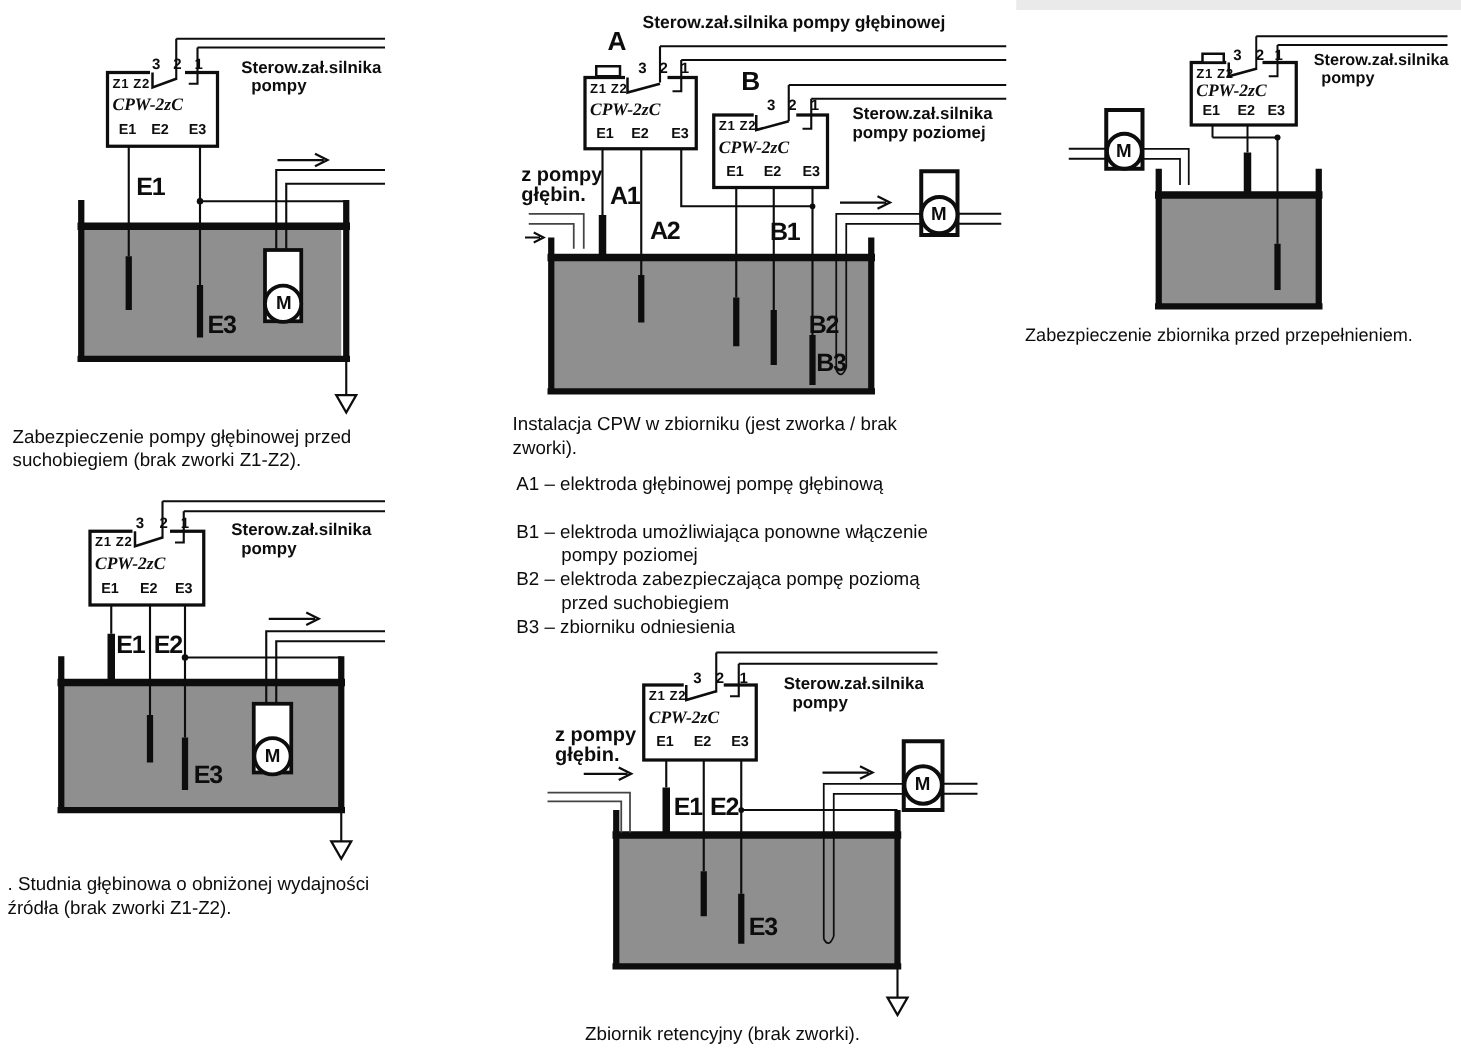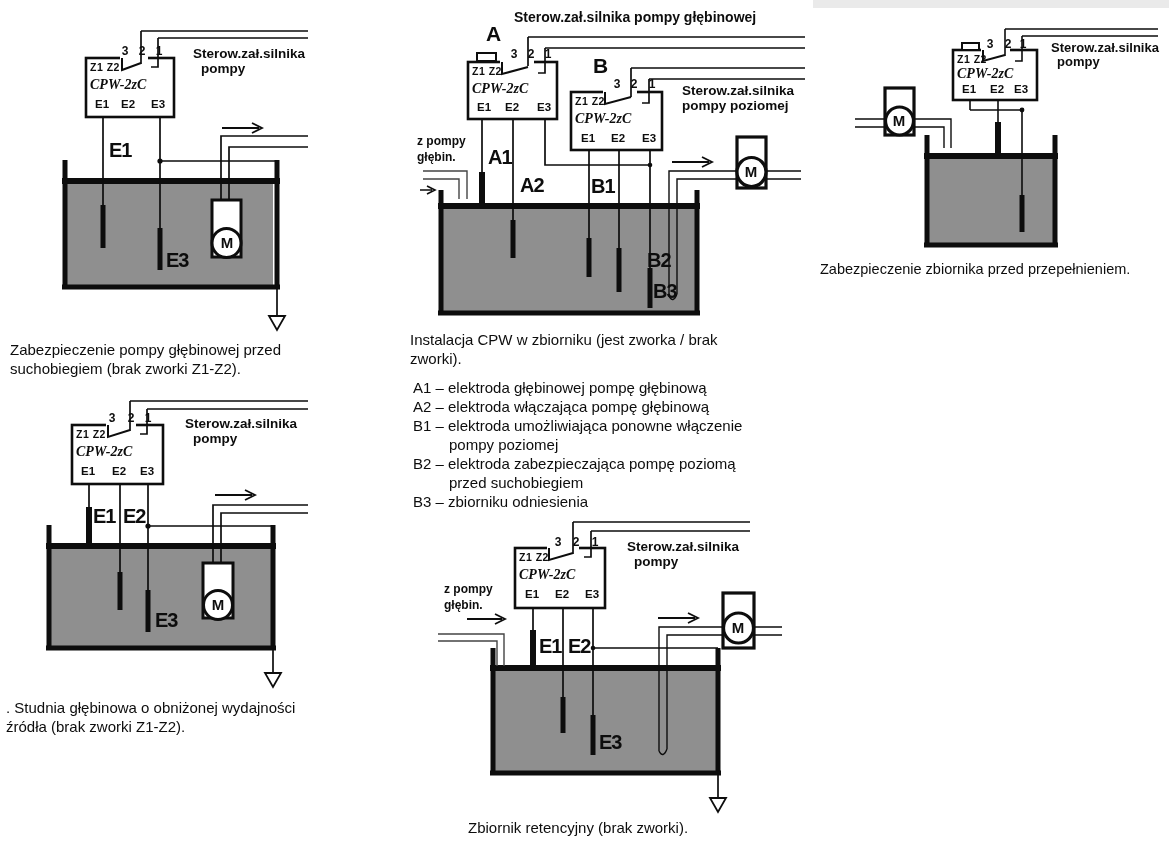--- a/index.html
+++ b/index.html
@@ -3,21 +3,21 @@
 <meta charset="utf-8">
 <style>
   html,body{margin:0;padding:0;background:#fff;}
   .stage{position:relative;width:1169px;height:848px;background:#ffffff;overflow:hidden;
          font-family:"Liberation Sans",sans-serif;color:#0d0d0d;}
   .stage svg{position:absolute;left:0;top:0;}
   .lbl{position:absolute;color:#0d0d0d;white-space:pre-line;line-height:1.15;}
   .sig{font-weight:bold;font-size:13.5px;line-height:15px;}
   .sig5{font-weight:bold;font-size:13px;line-height:14px;}
   .ttl{font-weight:bold;font-size:14px;}
-  .inlet{font-weight:bold;font-size:12px;line-height:16px;}
+  .inlet{font-weight:bold;font-size:16px;line-height:16px;}
   .cap{font-size:15px;line-height:19px;}
   .cap5{font-size:14.5px;}
   .big{font-weight:bold;font-size:20px;letter-spacing:-1px;}
   .ab{font-weight:bold;font-size:21px;}
   .dig{font-weight:bold;font-size:12px;transform:translateX(-50%);}
   .zz{font-weight:bold;font-size:10.5px;letter-spacing:0.5px;}
   .model{font-family:"Liberation Serif",serif;font-style:italic;font-weight:bold;font-size:14px;}
   .et{font-weight:bold;font-size:11.5px;}
   .m{font-weight:bold;font-size:15px;transform:translate(-50%,-50%);}
   .legend-item{padding-left:36px;text-indent:-36px;width:365px;}
@@ -190,28 +190,27 @@
 <div class="lbl et" style="left:642px;top:132px">E3</div>
 <div class="lbl dig" style="left:617px;top:78px">3</div>
 <div class="lbl dig" style="left:634px;top:78px">2</div>
 <div class="lbl dig" style="left:652px;top:78px">1</div>
 <div class="lbl sig" style="left:682px;top:83px">Sterow.zał.silnika</div>
 <div class="lbl sig" style="left:682px;top:98px">pompy poziomej</div>
 <div class="lbl inlet" style="left:417px;top:133px">z pompy</div>
 <div class="lbl inlet" style="left:417px;top:149px">głębin.</div>
 <div class="lbl big" style="left:488px;top:146px">A1</div>
 <div class="lbl big" style="left:520px;top:174px">A2</div>
-<div class="lbl big" style="left:591px;top:175px">B1</div>
+<div class="lbl big" style="left:616px;top:175px">B1</div>
 <div class="lbl big" style="left:647px;top:249px">B2</div>
 <div class="lbl big" style="left:653px;top:280px">B3</div>
 <div class="lbl m" style="left:751px;top:172px">M</div>
 <div class="lbl cap" style="left:410px;top:330px">Instalacja CPW w zbiorniku (jest zworka / brak
 zworki).</div>
 <div class="lbl cap legend-item" style="left:413px;top:378px">A1 – elektroda głębinowej pompę głębinową</div>
-<div class="lbl cap legend-item" style="left:413px;top:397px">A2 – elektroda włączająca pompę głębinową</div>
 <div class="lbl cap legend-item" style="left:413px;top:416px">B1 – elektroda umożliwiająca ponowne włączenie
 pompy poziomej</div>
 <div class="lbl cap legend-item" style="left:413px;top:454px">B2 – elektroda zabezpieczająca pompę poziomą
 przed suchobiegiem</div>
 <div class="lbl cap legend-item" style="left:413px;top:492px">B3 – zbiorniku odniesienia</div>
 
 <div class="lbl zz" style="left:519px;top:551px">Z1 Z2</div>
 <div class="lbl model" style="left:519px;top:567px">CPW-2zC</div>
 <div class="lbl et" style="left:525px;top:588px">E1</div>
 <div class="lbl et" style="left:555px;top:588px">E2</div>

